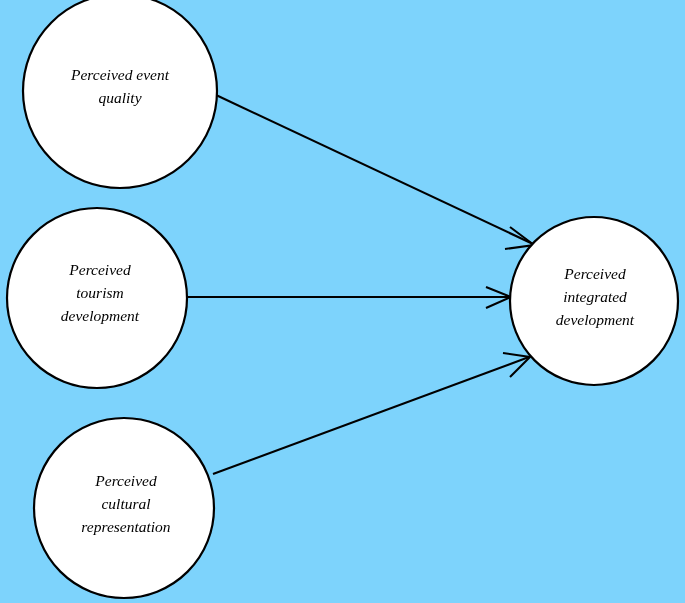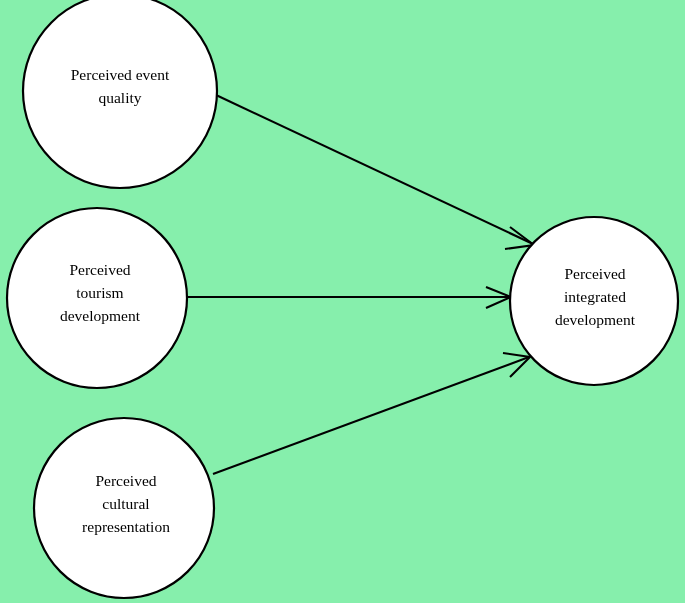--- a/index.html
+++ b/index.html
@@ -10,21 +10,22 @@
   body {
     width: 685px;
     height: 603px;
     overflow: hidden;
     font-family: "Liberation Serif", "DejaVu Serif", serif;
   }
   #diagram-root {
     position: relative;
     width: 685px;
     height: 603px;
-    background: #86efac;
+    background: #7dd3fc;
+    font-style: italic;
   }
   svg.model-canvas {
     display: block;
     width: 685px;
     height: 603px;
   }
   .node-circle {
     fill: #ffffff;
     stroke: #000000;
     stroke-width: 2.2;

